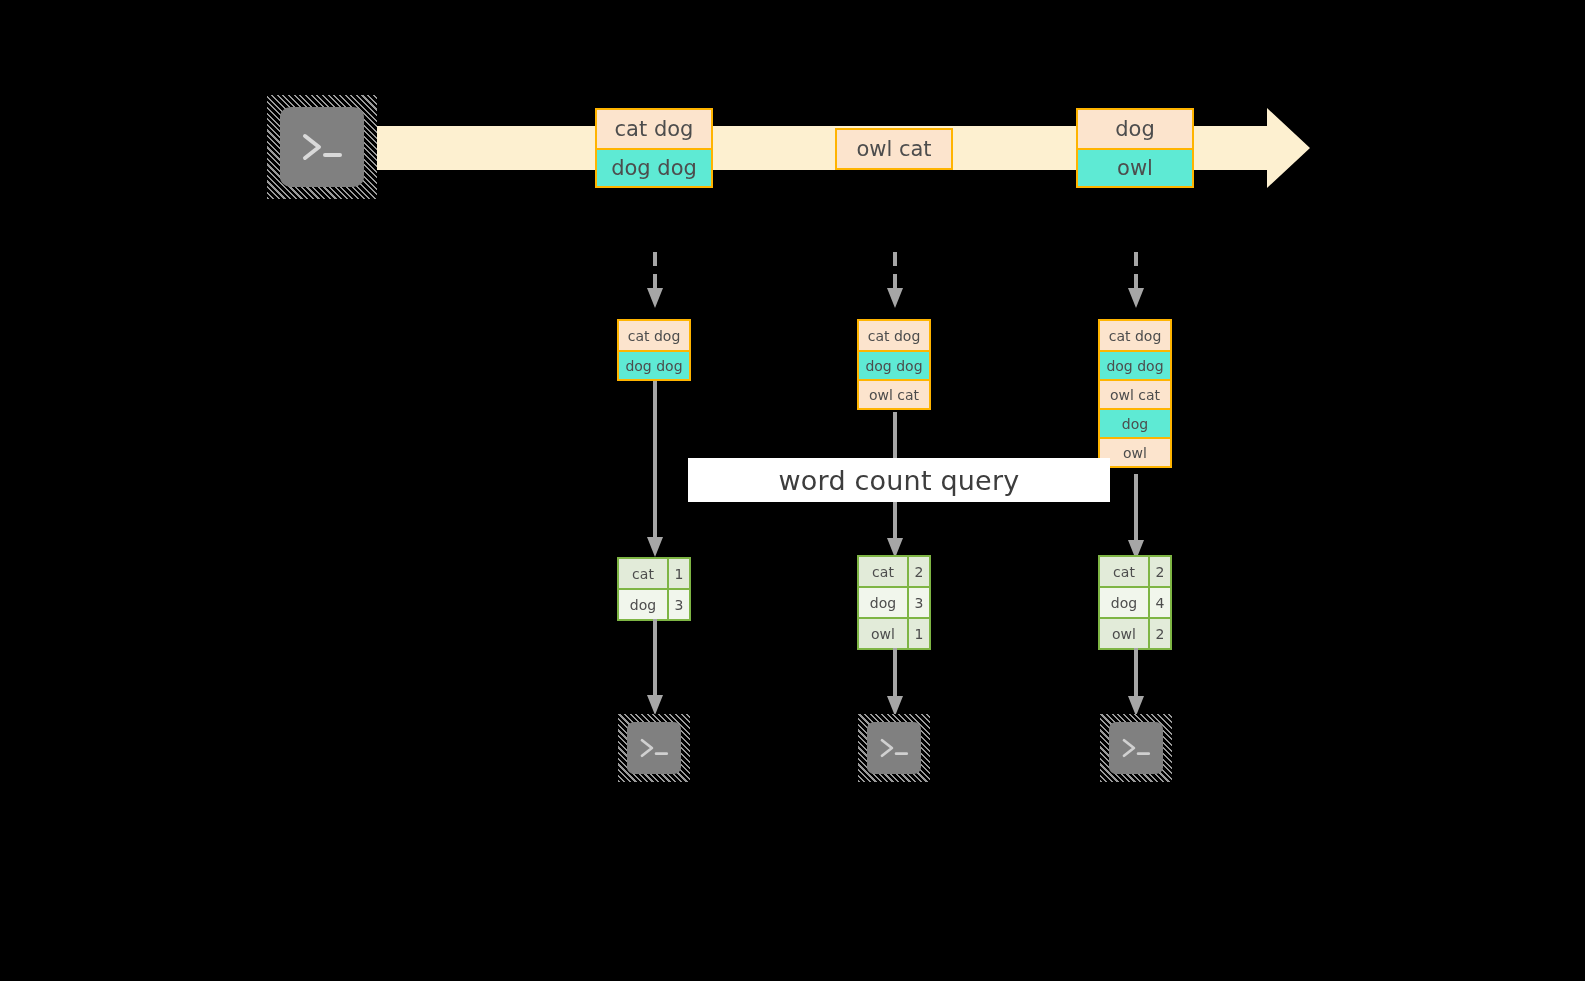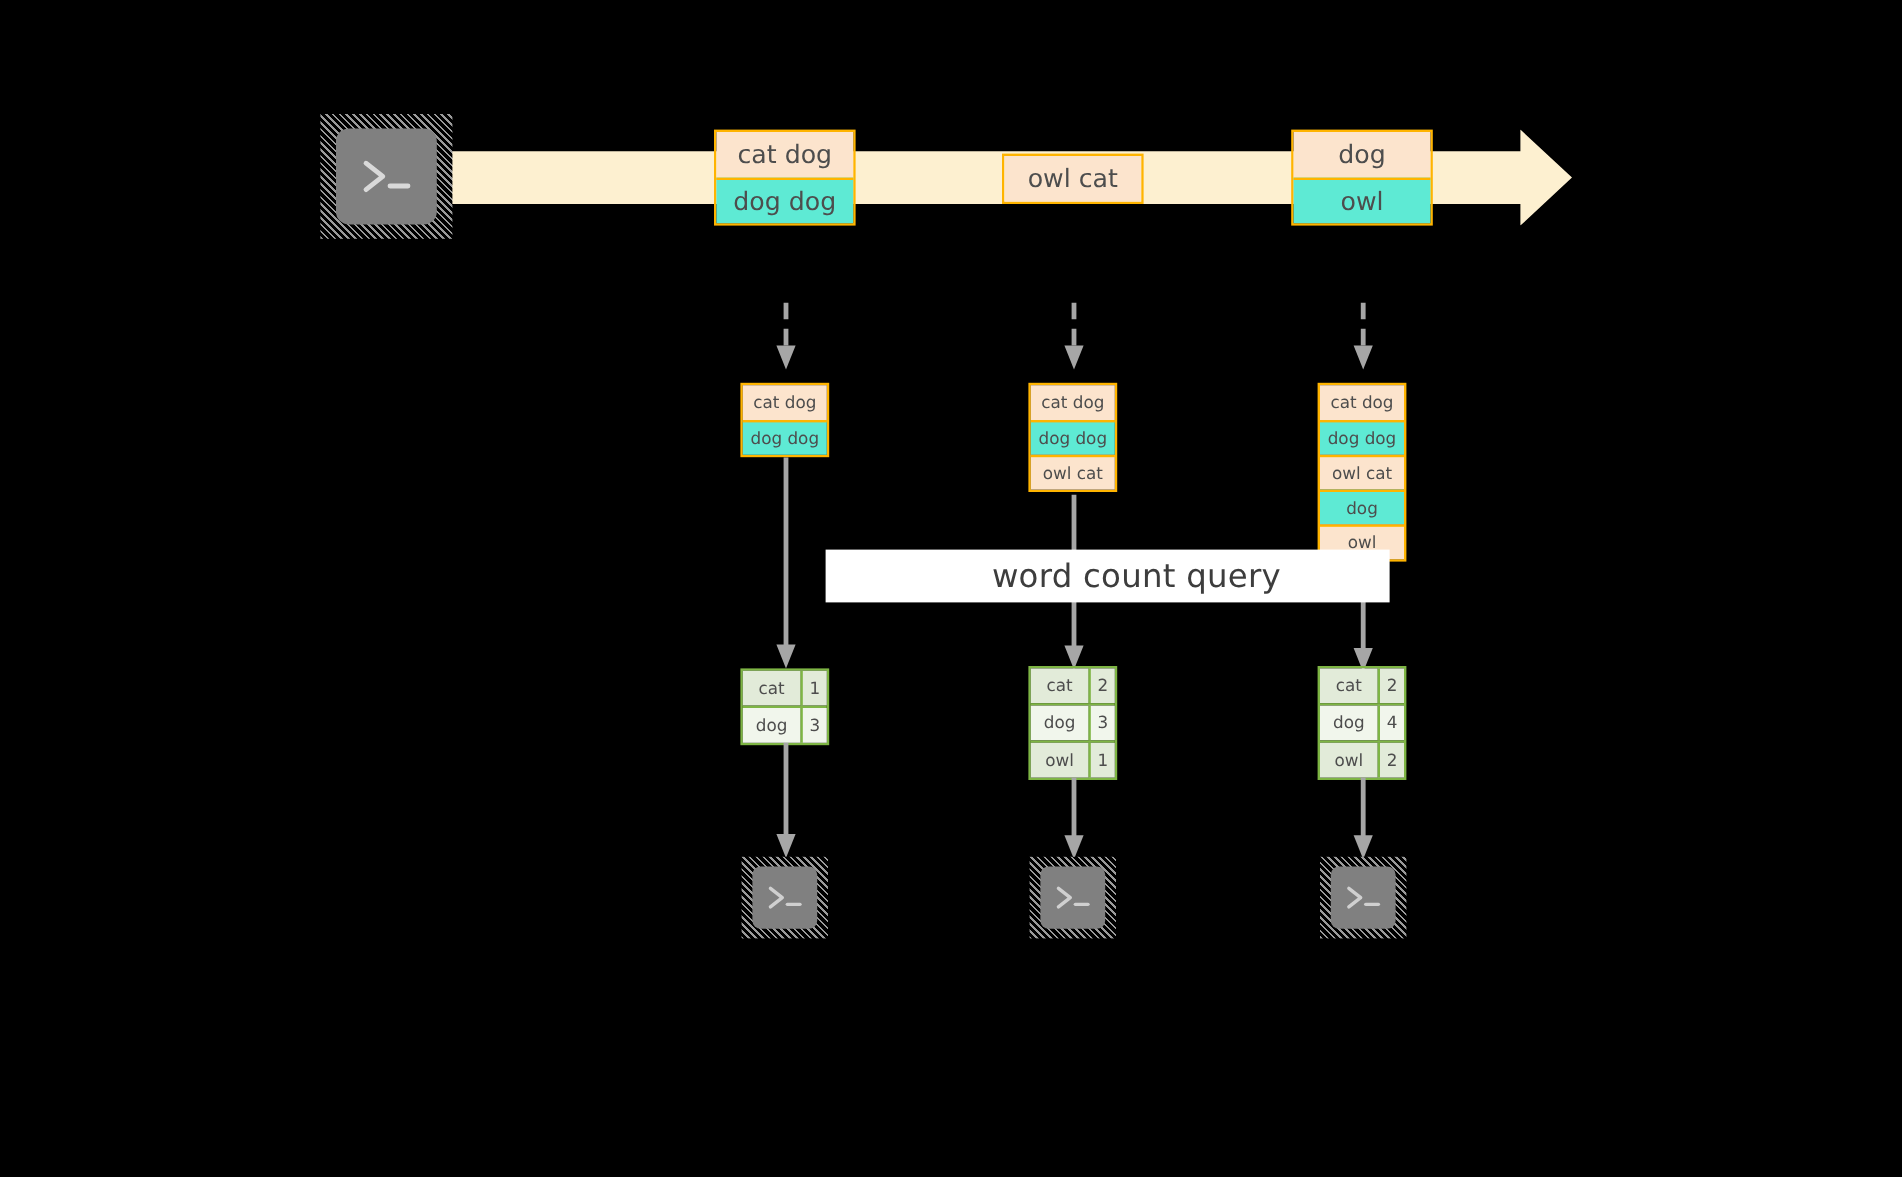--- a/index.html
+++ b/index.html
@@ -120,21 +120,20 @@
   }
   .conn svg { display: block; }
 
   
   .band {
     position: absolute;
     background: #ffffff;
     display: flex;
     align-items: center;
     justify-content: center;
-    padding-left: 48px;
   }
   .band .label {
     font-size: 27px;
     color: #3d3d3d;
     white-space: nowrap;
     letter-spacing: 0.2px;
   }
 </style>
 </head>
 <body>

